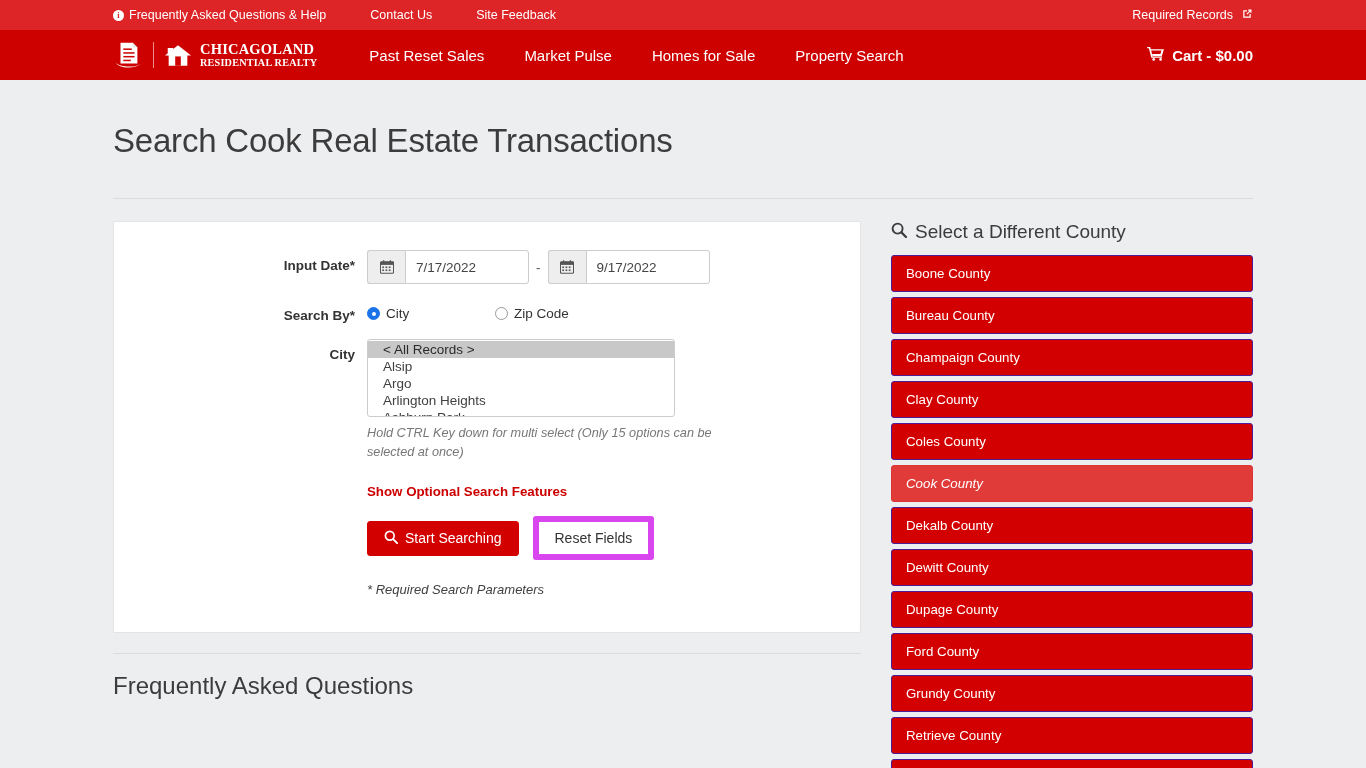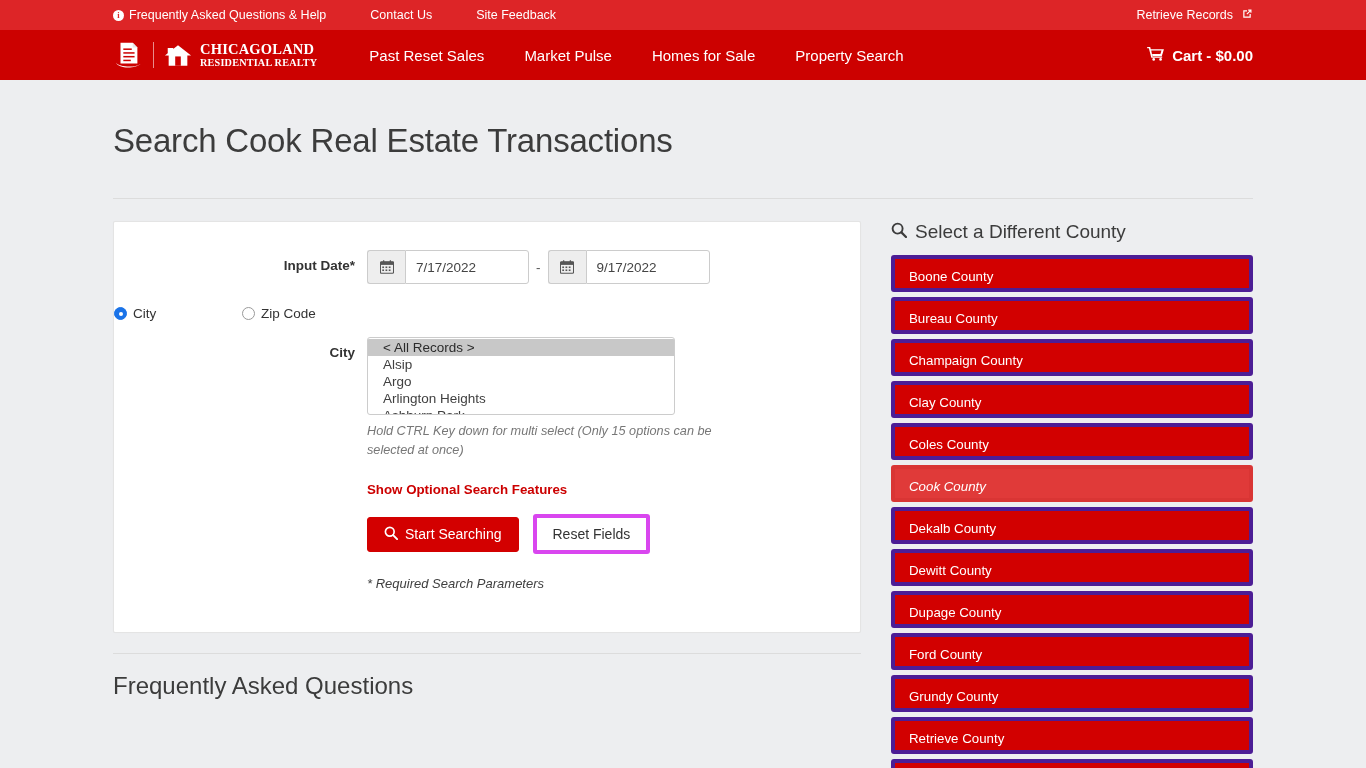--- a/index.html
+++ b/index.html
@@ -216,21 +216,21 @@
     color: #ffffff;
     font-size: 14px;
     padding: 8px 16px;
     border-radius: 3px;
     display: inline-flex; align-items: center; gap: 7px;
     cursor: pointer;
     font-family: "Liberation Sans", sans-serif;
   }
   .btn-default {
     background: #ffffff;
-    border: 4px solid #d946ef;
+    border: 6px solid #d946ef;
     color: #333333;
     font-size: 14px;
     padding: 8px 16px;
     border-radius: 3px;
     cursor: pointer;
     font-family: "Liberation Sans", sans-serif;
   }
   .req-note {
     margin-top: 22px;
     font-size: 13px;
@@ -243,21 +243,21 @@
     margin-top: 22px;
     font-size: 19px;
     color: #3c3c3c;
     display: flex; align-items: center; gap: 8px;
   }
   .county-list { margin-top: 12px; }
   .county-btn {
     display: block;
     background: #d20000;
     color: #ffffff;
-    border: 4px solid #4c1d95;
+    border: 1px solid #4c1d95;
     border-radius: 3px;
     height: 37px;
     line-height: 35px;
     padding: 0 14px;
     margin-bottom: 5px;
     font-size: 13.3px;
     text-decoration: none;
     white-space: nowrap;
     overflow: hidden;
   }
@@ -283,21 +283,21 @@
   <div class="left">
     <a href="#">
       <span class="info-circle">i</span>
       <span>Frequently Asked Questions &amp; Help</span>
     </a>
     <a href="#">Contact Us</a>
     <a href="#">Site Feedback</a>
   </div>
   <div class="spacer"></div>
   <a href="#">
-    <span>Retrieve Records</span>
+    <span>Required Records</span>
     <span class="ext-icon">
       <svg width="12" height="12" viewBox="0 0 16 16" aria-hidden="true">
         <path d="M3 3h5v1.6H4.6v6.8h6.8V8H13v5H3z" fill="#ffffff"></path>
         <path d="M9.6 2h4.4v4.4h-1.5V4.6L8.4 8.7 7.3 7.6l4.1-4.1H9.6z" fill="#ffffff"></path>
       </svg>
     </span>
   </a>
 </div>
 
 <div class="navbar">
@@ -401,20 +401,21 @@
                     </g>
                   </svg>
                 </span>
                 <input class="date-input" type="text" value="9/17/2022" style="">
               </span>
             </div>
           </div>
         </div>
 
         <div class="form-row">
+          <div class="form-label">Search By*</div>
           <div class="form-field">
             <div class="radio-wrap">
               <label class="radio-item first">
                 <span class="rb on"></span>
                 <span>City</span>
               </label>
               <label class="radio-item">
                 <span class="rb"></span>
                 <span>Zip Code</span>
               </label>

